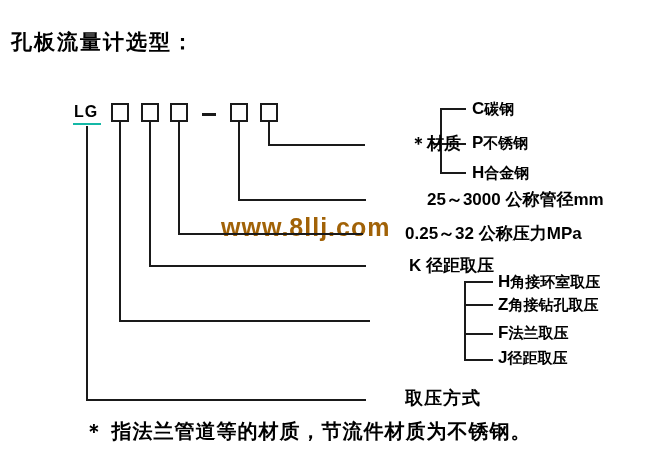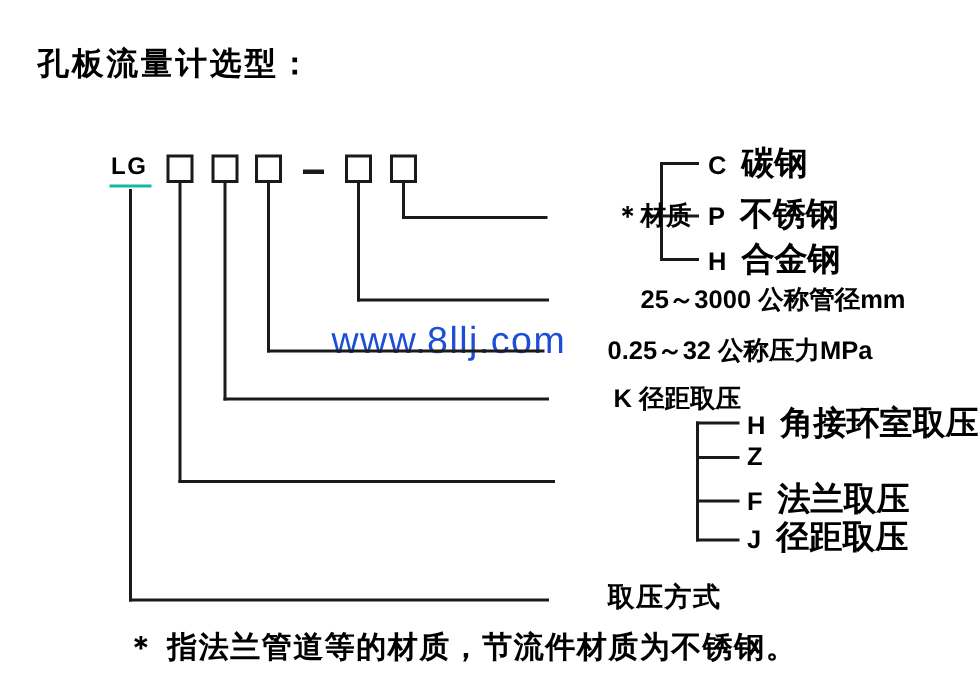--- a/index.html
+++ b/index.html
@@ -7,21 +7,21 @@
     position: relative;
     width: 653px;
     height: 466px;
     background: #ffffff;
     font-family: "Liberation Sans", sans-serif;
     color: #000000;
     overflow: hidden;
   }
   .title {
     position: absolute;
-    left: 25px; top: 28px;
+    left: 11px; top: 28px;
     font-size: 21px;
     font-weight: bold;
     letter-spacing: 2px;
     margin: 0;
     z-index: 3;
   }
   .lg {
     position: absolute;
     left: 73px; top: 103px;
     font-size: 16px;
@@ -66,38 +66,38 @@
   .opt {
     position: absolute;
     display: flex;
     align-items: baseline;
     font-weight: bold;
     white-space: nowrap;
     line-height: 18px;
     z-index: 2;
   }
   .opt .code { font-size: 17px; }
-  .opt .name { font-size: 22px; margin-left: 10px; }
+  .opt .name { font-size: 15px; }
   .footnote {
     position: absolute;
     left: 84px; top: 418px;
     font-size: 20px;
     font-weight: bold;
     letter-spacing: 1px;
     margin: 0;
     white-space: nowrap;
     z-index: 3;
   }
   .watermark {
     position: absolute;
     left: 221px; top: 213px;
     font-size: 25px;
-    font-weight: normal;
+    font-weight: bold;
     letter-spacing: 1px;
-    color: #1d4ed8;
+    color: #a16207;
     z-index: 0;
     user-select: none;
   }
 </style>
 </head>
 <body>
 
 <div class="page">
 
   <h1 class="title">孔板流量计选型：</h1>
@@ -155,20 +155,21 @@
   <div class="hline" style="left:464px; top:304px; width:29px"></div>
   <div class="hline" style="left:464px; top:333px; width:29px"></div>
   <div class="hline" style="left:464px; top:359px; width:29px"></div>
 
   <div class="opt" style="left:498px; top:273px">
     <span class="code">H</span>
     <span class="name">角接环室取压</span>
   </div>
   <div class="opt" style="left:498px; top:296px">
     <span class="code">Z</span>
+    <span class="name">角接钻孔取压</span>
   </div>
   <div class="opt" style="left:498px; top:324px">
     <span class="code">F</span>
     <span class="name">法兰取压</span>
   </div>
   <div class="opt" style="left:498px; top:349px">
     <span class="code">J</span>
     <span class="name">径距取压</span>
   </div>
 

